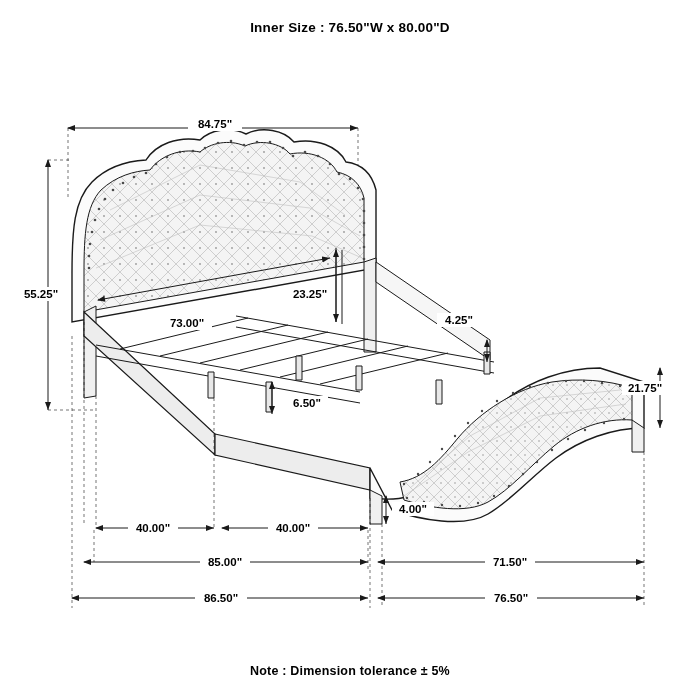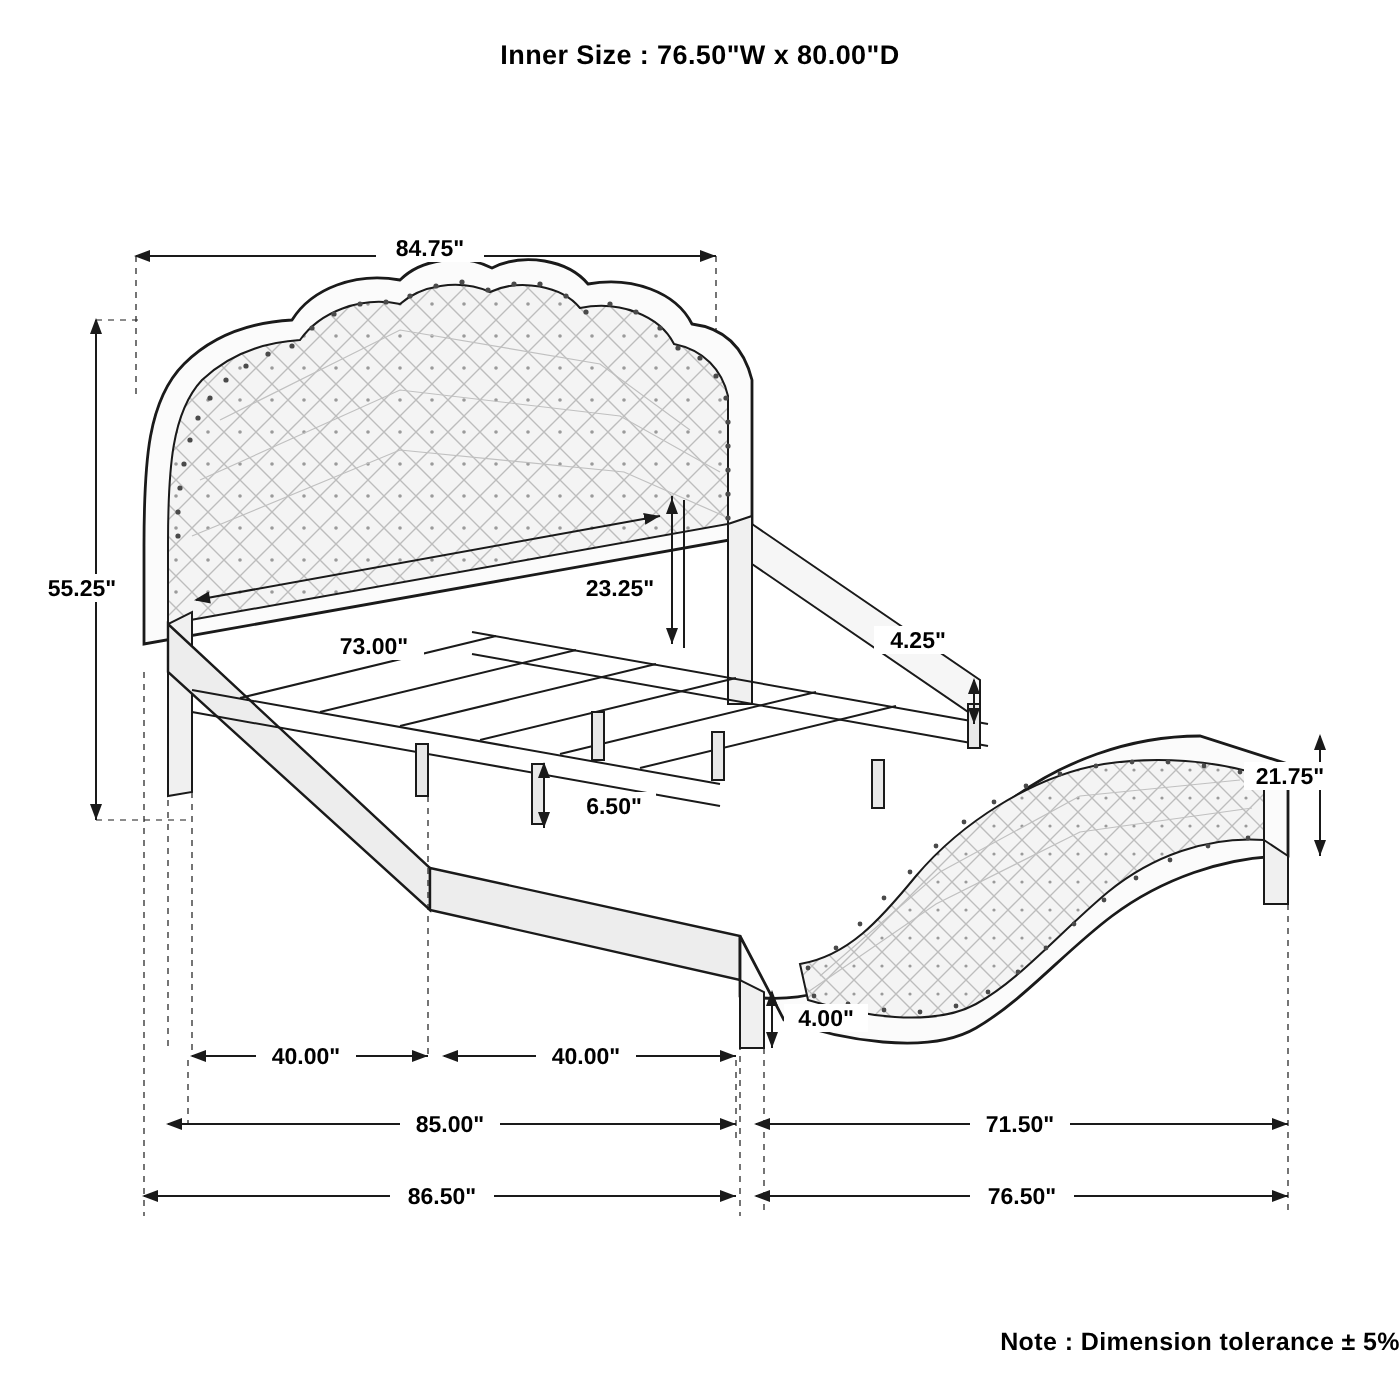--- a/index.html
+++ b/index.html
@@ -28,21 +28,21 @@
     text-align: center;
     font-size: 13.5px;
     font-weight: bold;
     letter-spacing: 0.2px;
   }
   .note {
     position: absolute;
     bottom: 22px;
     left: 0;
     width: 700px;
-    text-align: right;
+    text-align: center;
     font-size: 12.5px;
     font-weight: bold;
     letter-spacing: 0.2px;
   }
   svg.diagram {
     position: absolute;
     top: 0;
     left: 0;
     width: 700px;
     height: 700px;

